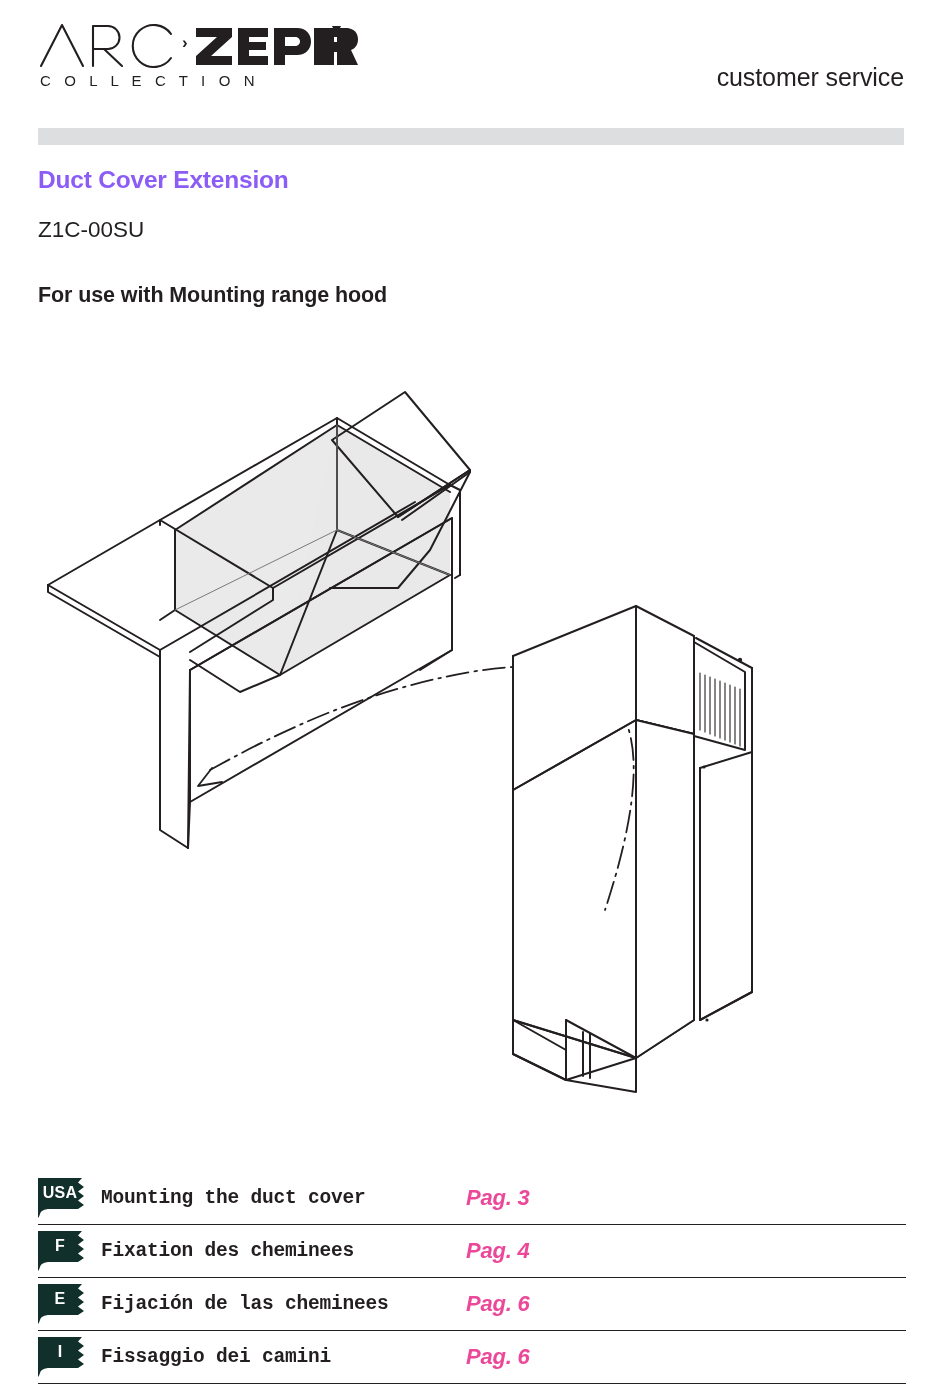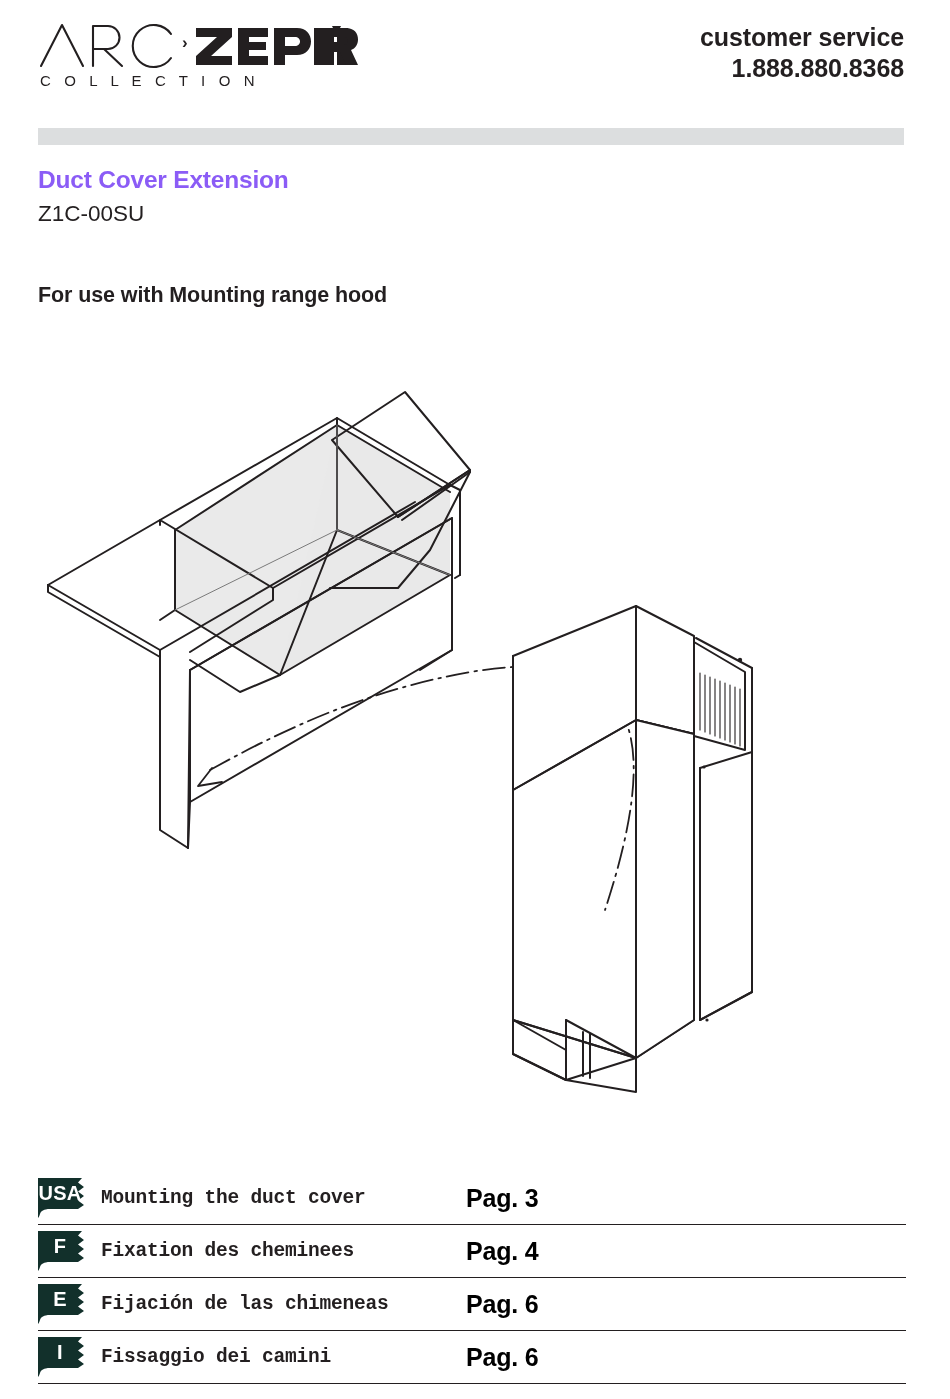--- a/index.html
+++ b/index.html
@@ -63,22 +63,23 @@
   .cs-block {
     position: absolute;
     right: 46px;
     top: 22px;
     text-align: right;
   }
   .cs-line {
     font-size: 25px;
     line-height: 31px;
     color: #231f20;
-    font-weight: 700;
+    font-weight: 400;
     letter-spacing: -0.1px;
+    margin-top: 40px;
   }
 
   
   .grey-bar {
     position: absolute;
     left: 38px;
     top: 128px;
     width: 866px;
     height: 17px;
     background: #dcdedf;
@@ -96,21 +97,21 @@
     font-weight: bold;
     line-height: 30px;
     letter-spacing: -0.2px;
     color: #8b5cf6;
   }
   .doc-model {
     font-size: 22.5px;
     font-weight: 400;
     line-height: 30px;
     color: #231f20;
-    margin-top: 4px;
+    margin-top: 20px;
   }
   .doc-subtitle {
     position: absolute;
     left: 38px;
     top: 281px;
     font-size: 21.5px;
     font-weight: bold;
     line-height: 28px;
     letter-spacing: -0.1px;
     color: #231f20;
@@ -156,39 +157,40 @@
   .flag-code {
     position: absolute;
     left: 0;
     top: 0;
     width: 44px;
     height: 29px;
     display: flex;
     align-items: center;
     justify-content: center;
     color: #ffffff;
-    font-size: 20px;
+    font-size: 16px;
     font-weight: bold;
     letter-spacing: 0.2px;
     line-height: 1;
   }
   .index-label {
     flex: 0 0 auto;
     width: 365px;
     font-size: 19.5px;
     font-weight: bold;
     letter-spacing: -0.2px;
     color: #231f20;
     font-family: Liberation Mono, monospace;
   }
   .index-page {
-    font-size: 25px;
+    font-size: 22px;
     font-weight: bold;
     letter-spacing: -0.2px;
-    color: #000000;
+    color: #ec4899;
+    font-style: italic;
   }
 </style>
 </head>
 <body>
 
 <div class="page">
 
   <div class="header">
 
     <div class="brand-block">
@@ -226,21 +228,20 @@
 
             <path d="M133 4 H156 C164 4 168 9 168 15.5 C168 20.5 165.5 24.5 161 26 L168 41 H156 L150 28 H144 V41 H133 Z M144 13 V21 H154 C156.5 21 158 19.5 158 17 C158 14.5 156.5 13 154 13 Z" transform="translate(-4,0)"></path>
           </g>
         </svg>
       </div>
 
     </div>
 
     <div class="cs-block">
       <div class="cs-line">customer service</div>
-      <div class="cs-line">1.888.880.8368</div>
     </div>
 
   </div>
 
   <div class="grey-bar"></div>
 
   <div class="title-block">
     <div class="doc-title">Duct Cover Extension</div>
     <div class="doc-model">Z1C-00SU</div>
   </div>
@@ -363,21 +364,21 @@
       <div class="index-page">Pag. 4</div>
     </div>
 
     <div class="index-row">
       <div class="flag-badge">
         <svg width="53" height="40" viewBox="0 0 53 40">
           <path d="M0 0 H44 L40 4.5 L46 9 L40 13.5 L46 18 L40 22.5 L46 27 L40 31 H10 C10 31 3 31.5 2 36 C1 39 0 40 0 40 Z" fill="#12302b"></path>
         </svg>
         <div class="flag-code">E</div>
       </div>
-      <div class="index-label">Fijación de las chimeneas</div>
+      <div class="index-label">Fijación de las cheminees</div>
       <div class="index-page">Pag. 6</div>
     </div>
 
     <div class="index-row">
       <div class="flag-badge">
         <svg width="53" height="40" viewBox="0 0 53 40">
           <path d="M0 0 H44 L40 4.5 L46 9 L40 13.5 L46 18 L40 22.5 L46 27 L40 31 H10 C10 31 3 31.5 2 36 C1 39 0 40 0 40 Z" fill="#12302b"></path>
         </svg>
         <div class="flag-code">I</div>
       </div>

